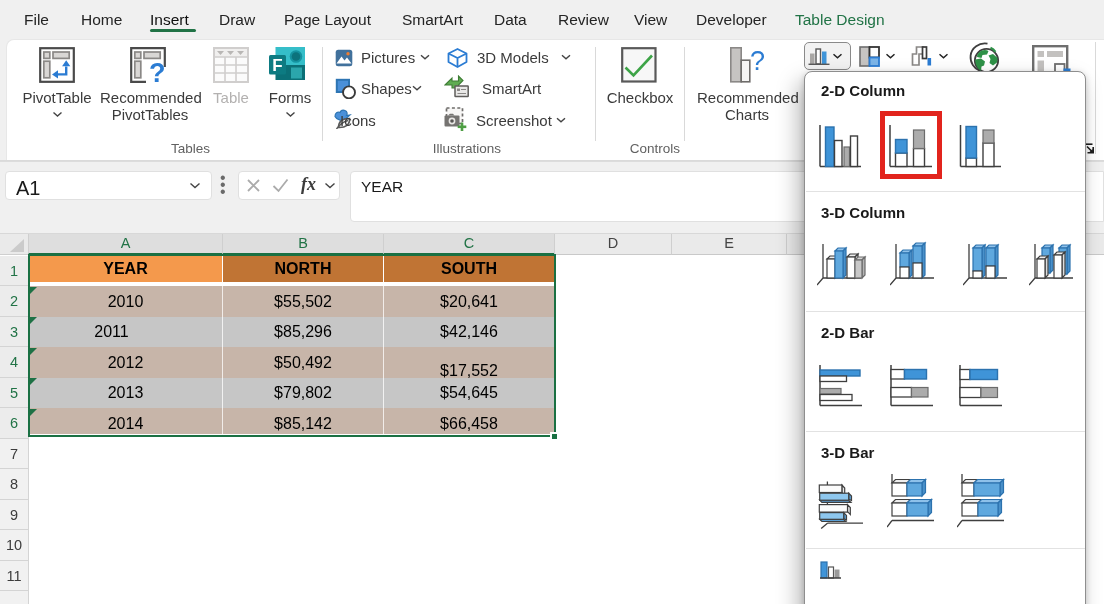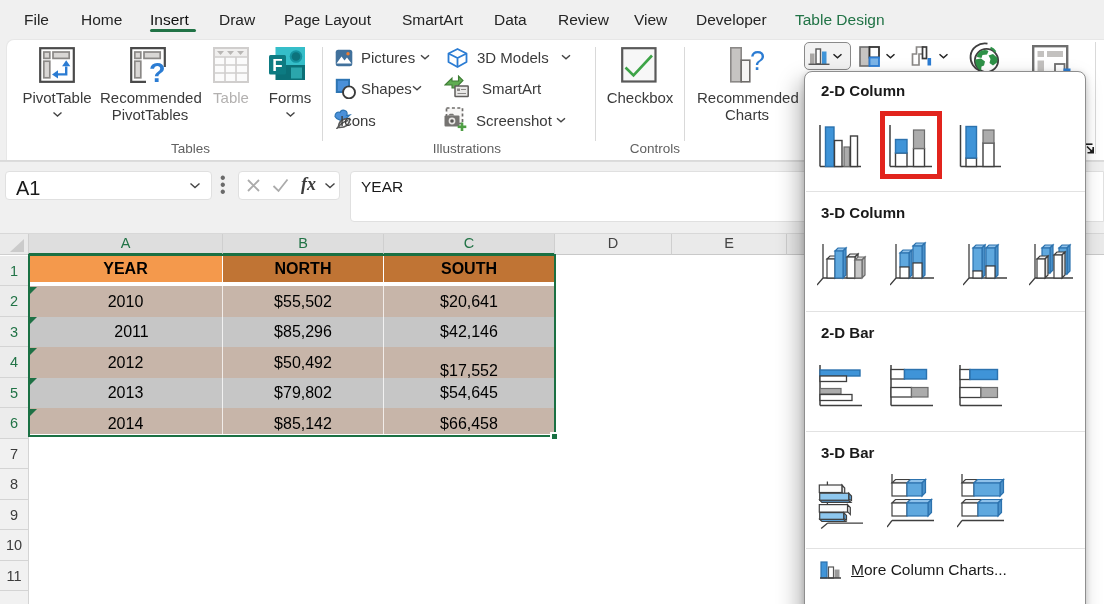--- a/index.html
+++ b/index.html
@@ -278,21 +278,21 @@
 <div class="cell" style="left:29px;top:347px;width:525px;height:30.5px;background:#c7b5a9;"></div>
 <div class="cell" style="left:29px;top:377.5px;width:525px;height:30.5px;background:#c6c6c6;"></div>
 <div class="cell" style="left:29px;top:408px;width:525px;height:25.5px;background:#c7b5a9;"></div>
 
 <div class="abs" style="left:222px;top:256px;width:1px;height:182px;background:rgba(255,255,255,0.75);"></div>
 <div class="abs" style="left:383px;top:256px;width:1px;height:182px;background:rgba(255,255,255,0.75);"></div>
 
 <div class="cell" style="left:29px;top:292.5px;width:193px;">2010</div>
 <div class="cell" style="left:223px;top:292.5px;width:160px;">$55,502</div>
 <div class="cell" style="left:384px;top:292.5px;width:170px;">$20,641</div>
-<div class="cell" style="left:35px;top:323px;width:193px;">2011</div>
+<div class="cell" style="left:15px;top:323px;width:193px;">2011</div>
 <div class="cell" style="left:223px;top:323px;width:160px;">$85,296</div>
 <div class="cell" style="left:384px;top:323px;width:170px;">$42,146</div>
 <div class="cell" style="left:29px;top:353.5px;width:193px;">2012</div>
 <div class="cell" style="left:223px;top:353.5px;width:160px;">$50,492</div>
 <div class="cell" style="left:384px;top:353.5px;width:170px;margin-top:8px;">$17,552</div>
 <div class="cell" style="left:29px;top:384px;width:193px;">2013</div>
 <div class="cell" style="left:223px;top:384px;width:160px;">$79,802</div>
 <div class="cell" style="left:384px;top:384px;width:170px;">$54,645</div>
 <div class="cell" style="left:29px;top:414.5px;width:193px;">2014</div>
 <div class="cell" style="left:223px;top:414.5px;width:160px;">$85,142</div>
@@ -504,14 +504,13 @@
         <rect x="21" y="29" width="20" height="13" fill="#5fa8de"></rect>
       </g>
  </svg>
  <div class="psep" style="top:476px;"></div>
  <svg class="abs" style="left:14px;top:488px;" width="26" height="20" viewBox="0 0 26 20">
   <rect x="2" y="2" width="6" height="16" fill="#3f94d8" stroke="#2c72ae" stroke-width="1.2"></rect>
   <rect x="9.5" y="7" width="5" height="11" fill="#fff" stroke="#555" stroke-width="1.2"></rect>
   <rect x="15.5" y="9.5" width="5" height="8.5" fill="#9a9a9a"></rect>
   <path d="M1 18 h21" stroke="#3f3f3f" stroke-width="1.5"></path>
  </svg>
- <div class="abs" style="left:46px;top:489px;font-size:15.5px;color:#191919;"><span style="text-decoration:underline;">M</span>ore Column Charts...</div>
 </div>
 
 </body></html>

